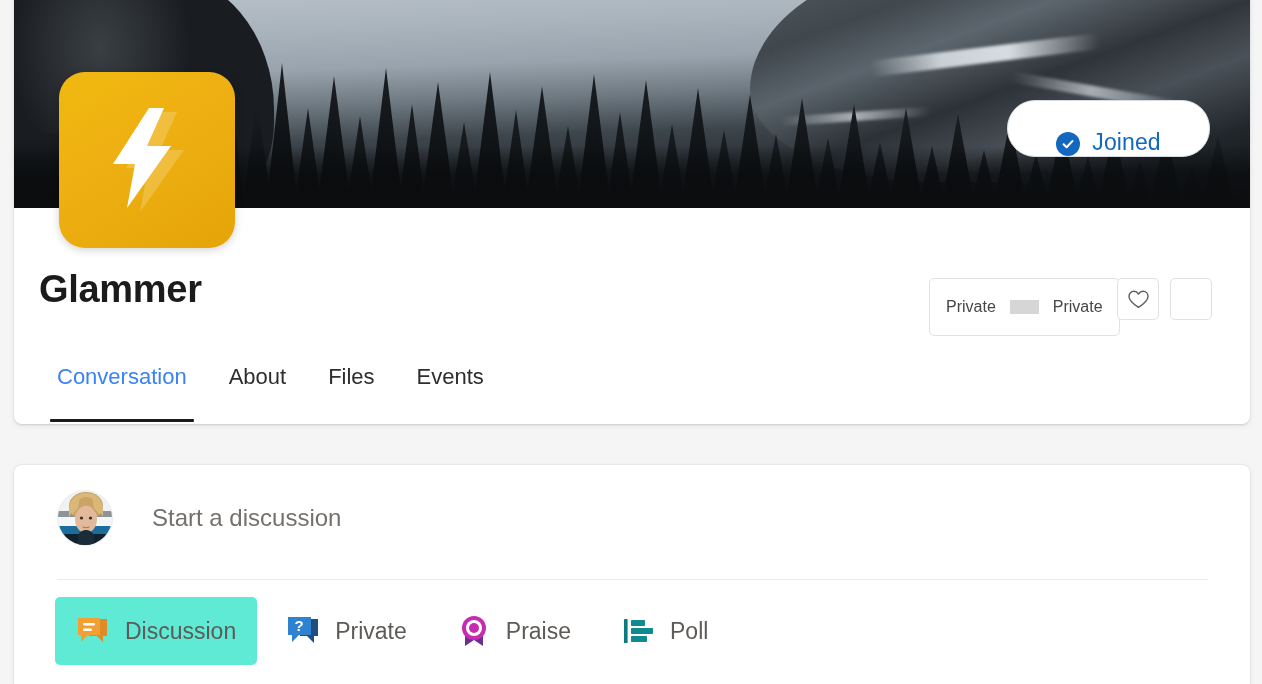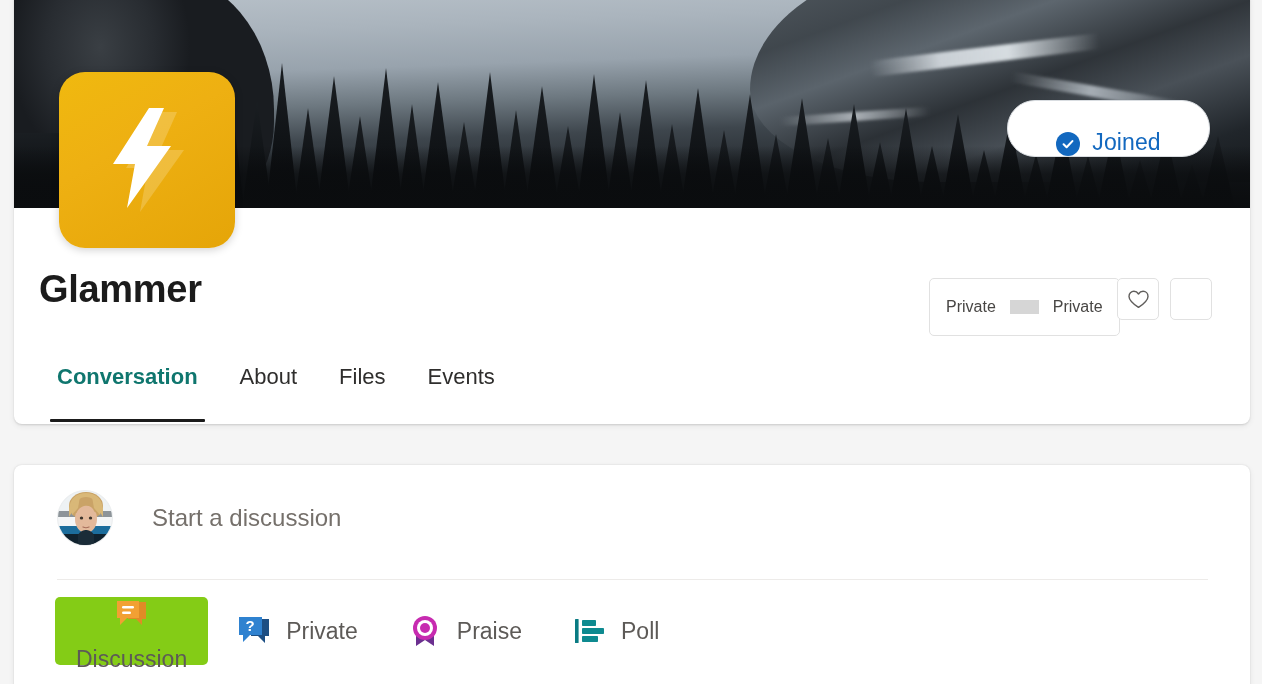--- a/index.html
+++ b/index.html
@@ -236,22 +236,22 @@
     position: relative;
     height: 76px;
     padding: 16px 21px 0 21px;
     font-size: 22px;
     color: #2f2e2d;
     cursor: pointer;
     box-sizing: border-box;
   }
   .tab:first-child { margin-left: 22px; }
   .tab.active {
-    font-weight: bold;
-    color: #0f766e;
+    font-weight: normal;
+    color: #3b82f6;
   }
   .tab.active::after {
     content: "";
     position: absolute;
     left: 14px;
     right: 14px;
     bottom: 2px;
     height: 3px;
     background: #1b1b1b;
     border-radius: 1px;
@@ -315,21 +315,21 @@
   }
   .type-btn {
     height: 68px;
     display: flex;
     align-items: center;
     gap: 15px;
     padding: 0 21px;
     border-radius: 5px;
     cursor: pointer;
   }
-  .type-btn.selected { background: #84cc16; flex-direction: column; }
+  .type-btn.selected { background: #5eead4; }
   .type-label {
     font-size: 23px;
     color: #5d5a57;
   }
   .type-icon {
     width: 34px; height: 34px;
     flex: none;
     display: block;
   }
 </style>

